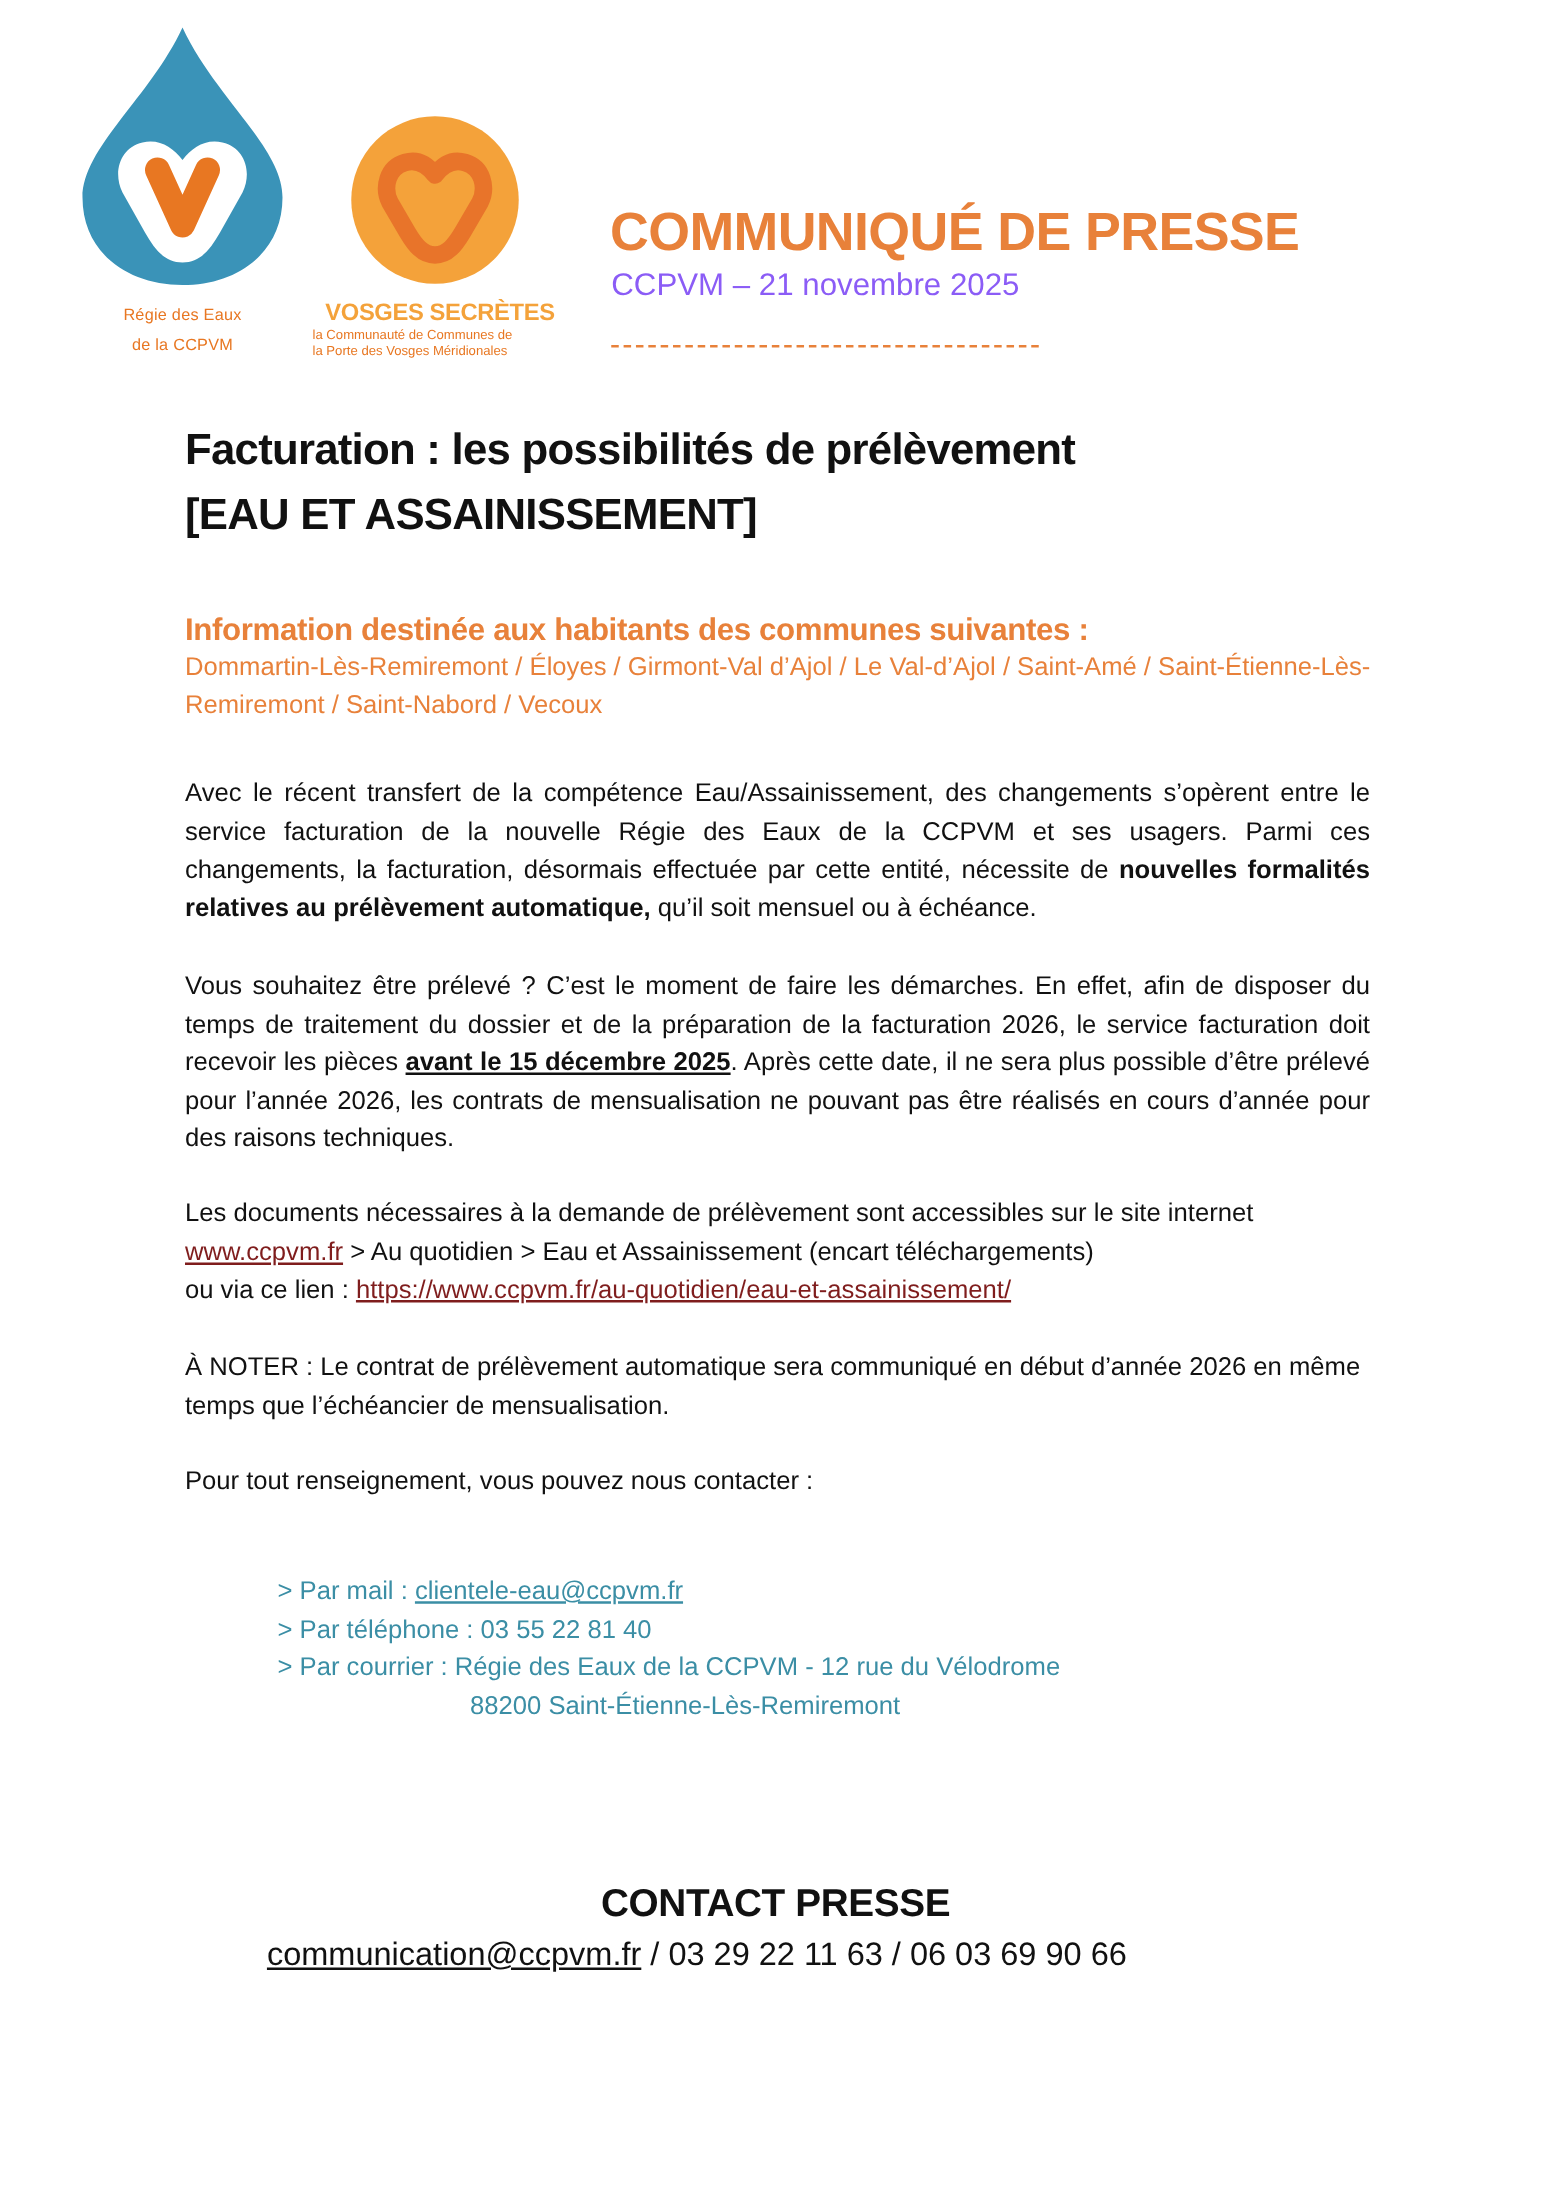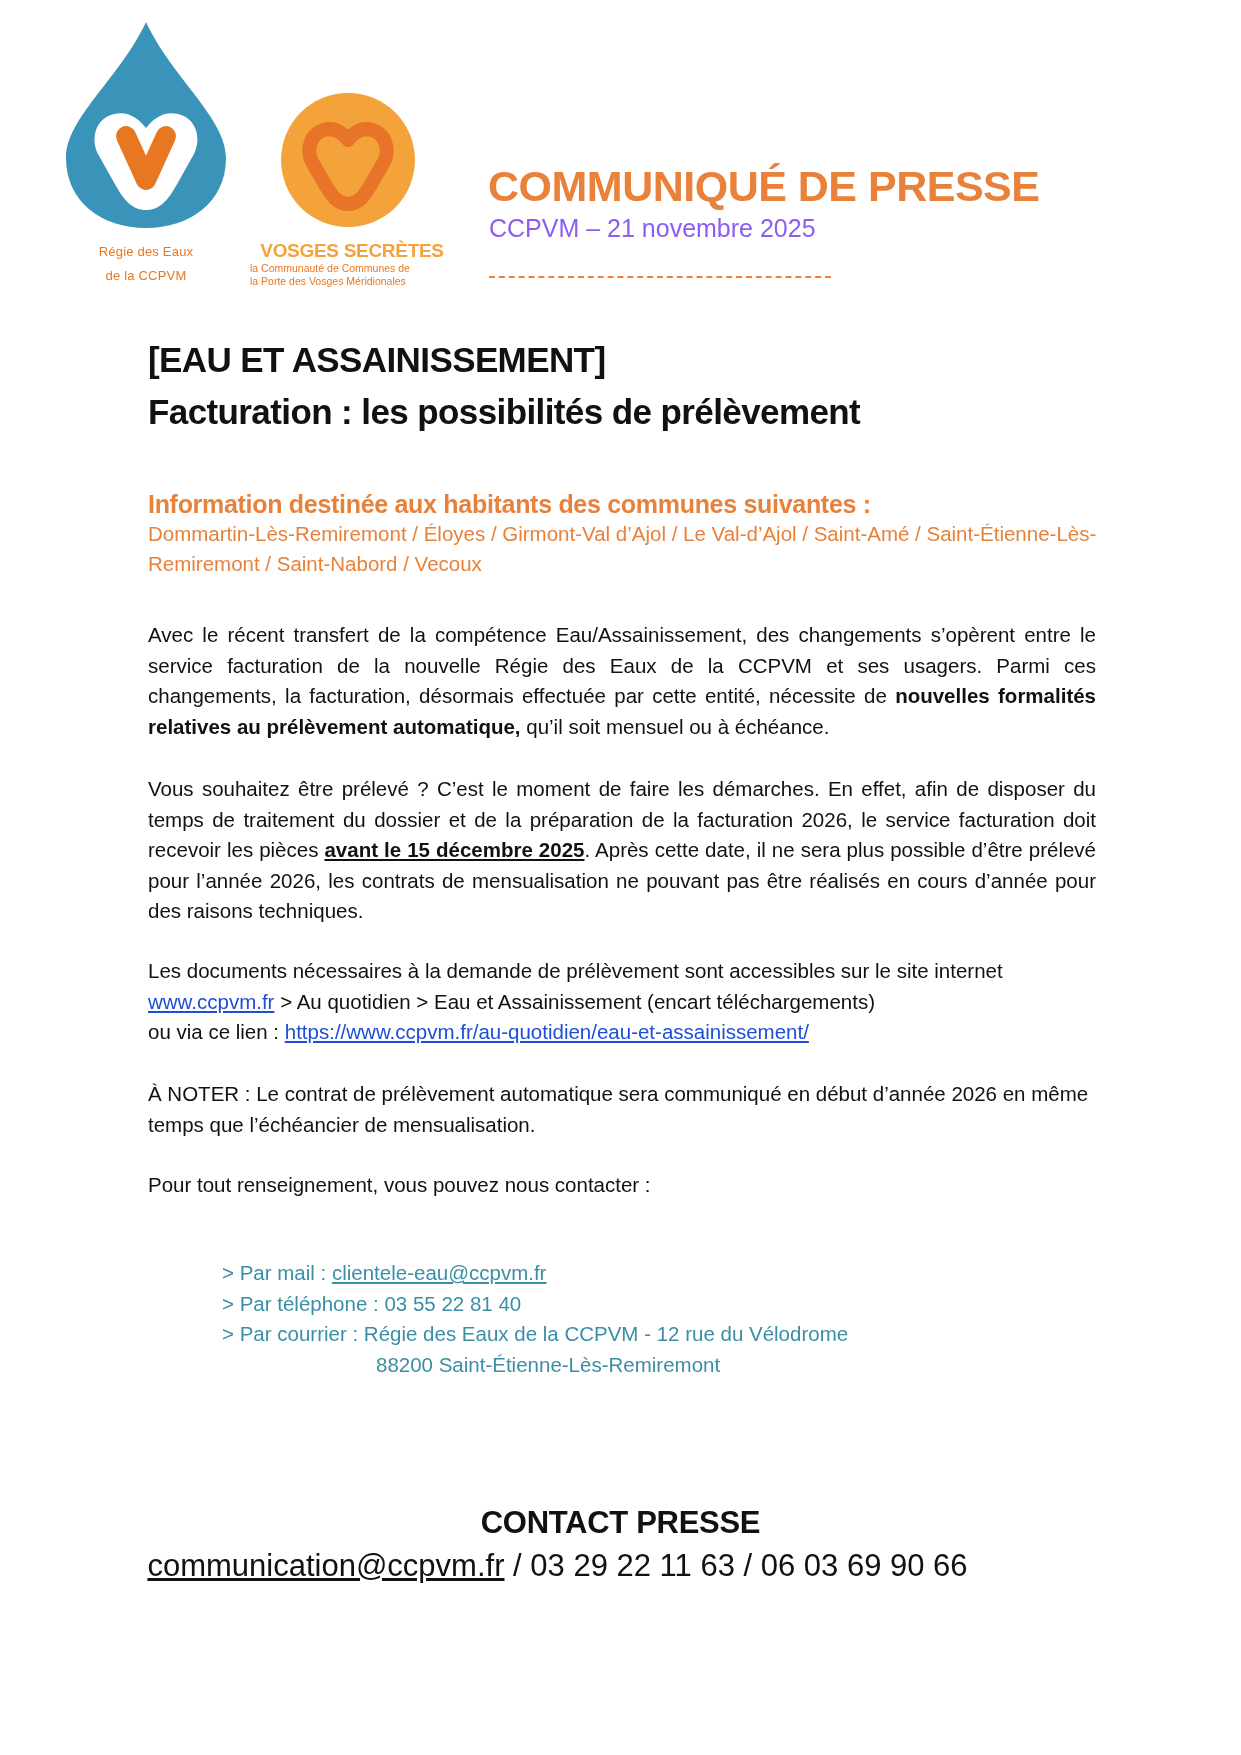--- a/index.html
+++ b/index.html
@@ -59,38 +59,38 @@
       left: 148px; width: 948px; font-size: 20.5px; line-height: 30.5px; text-align: justify;
       color: #111;
     }
     .p1 { top: 620px; }
     .p2 { top: 774px; }
     .p3 { top: 956px; text-align: left; }
     .p4 { top: 1079px; text-align: left; }
     .p5 { top: 1170px; text-align: left; }
     .para b { font-weight: bold; }
     .para u.deadline { font-weight: bold; text-decoration: underline; }
-    .link { color: #1d4ed8; text-decoration: underline; }
+    .link { color: #7f1d1d; text-decoration: underline; }
 
     
     .contacts {
       left: 222px; top: 1226px; width: 880px; color: #3b8ea5; font-size: 20.5px; line-height: 30.5px; margin-top: 32px;
     }
     .contacts .line { white-space: nowrap; }
     .contacts .indent { padding-left: 154px; }
     .contacts .mail { text-decoration: underline; color: #3b8ea5; }
     .contacts .wrap { white-space: normal; }
 
     
     .press-contact-title {
       left: 0; top: 1505px; width: 1241px; text-align: center; font-weight: bold; font-size: 31px;
       letter-spacing: -0.3px;
     }
     .press-contact-line {
-      left: 0; top: 1548px; width: 1115px; text-align: center; font-size: 31px;
+      left: 0; top: 1548px; width: 1115px; text-align: center; font-size: 26px;
     }
     .press-contact-line .mail { text-decoration: underline; color: #111; }
   </style>
 </head>
 <body>
 
 <div class="abs logo-drop">
   <svg width="168" height="212" viewBox="0 0 168 212">
     <path d="M84 4 C 110 60, 164 100, 164 140 C 164 184, 128 210, 84 210 C 40 210, 4 184, 4 140 C 4 100, 58 60, 84 4 Z" fill="#3a93b8"></path>
     <path d="M84 192 C 70 192, 62 182, 54 168 L 36 136 C 28 120, 34 100, 52 96 C 66 93, 76 100, 84 110 C 92 100, 102 93, 116 96 C 134 100, 140 120, 132 136 L 114 168 C 106 182, 98 192, 84 192 Z" fill="#ffffff"></path>
@@ -112,22 +112,22 @@
 <div class="abs logo-circle-sub">
   <div>la Communauté de Communes de</div>
   <div>la Porte des Vosges Méridionales</div>
 </div>
 
 <div class="abs press-title">COMMUNIQUÉ DE PRESSE</div>
 <div class="abs press-date">CCPVM – 21 novembre 2025</div>
 <div class="abs press-rule"></div>
 
 <div class="abs headline">
+  <div>Facturation : les possibilités de prélèvement</div>
   <div>[EAU ET ASSAINISSEMENT]</div>
-  <div>Facturation : les possibilités de prélèvement</div>
 </div>
 
 <div class="abs info-title">Information destinée aux habitants des communes suivantes :</div>
 <div class="abs communes">Dommartin-Lès-Remiremont / Éloyes / Girmont-Val d’Ajol / Le Val-d’Ajol / Saint-Amé / Saint-Étienne-Lès-Remiremont / Saint-Nabord / Vecoux</div>
 
 <div class="abs para p1"><span>Avec le récent transfert de la compétence Eau/Assainissement, des changements s’opèrent entre le service facturation de la nouvelle Régie des Eaux de la CCPVM et ses usagers. Parmi ces changements, la facturation, désormais effectuée par cette entité, nécessite de </span><b>nouvelles formalités relatives au prélèvement automatique,</b><span> qu’il soit mensuel ou à échéance.</span></div>
 
 <div class="abs para p2"><span>Vous souhaitez être prélevé ? C’est le moment de faire les démarches. En effet, afin de disposer du temps de traitement du dossier et de la préparation de la facturation 2026, le service facturation doit recevoir les pièces </span><u class="deadline">avant le 15 décembre 2025</u><span>. Après cette date, il ne sera plus possible d’être prélevé pour l’année 2026, les contrats de mensualisation ne pouvant pas être réalisés en cours d’année pour des raisons techniques.</span></div>
 
 <div class="abs para p3">

